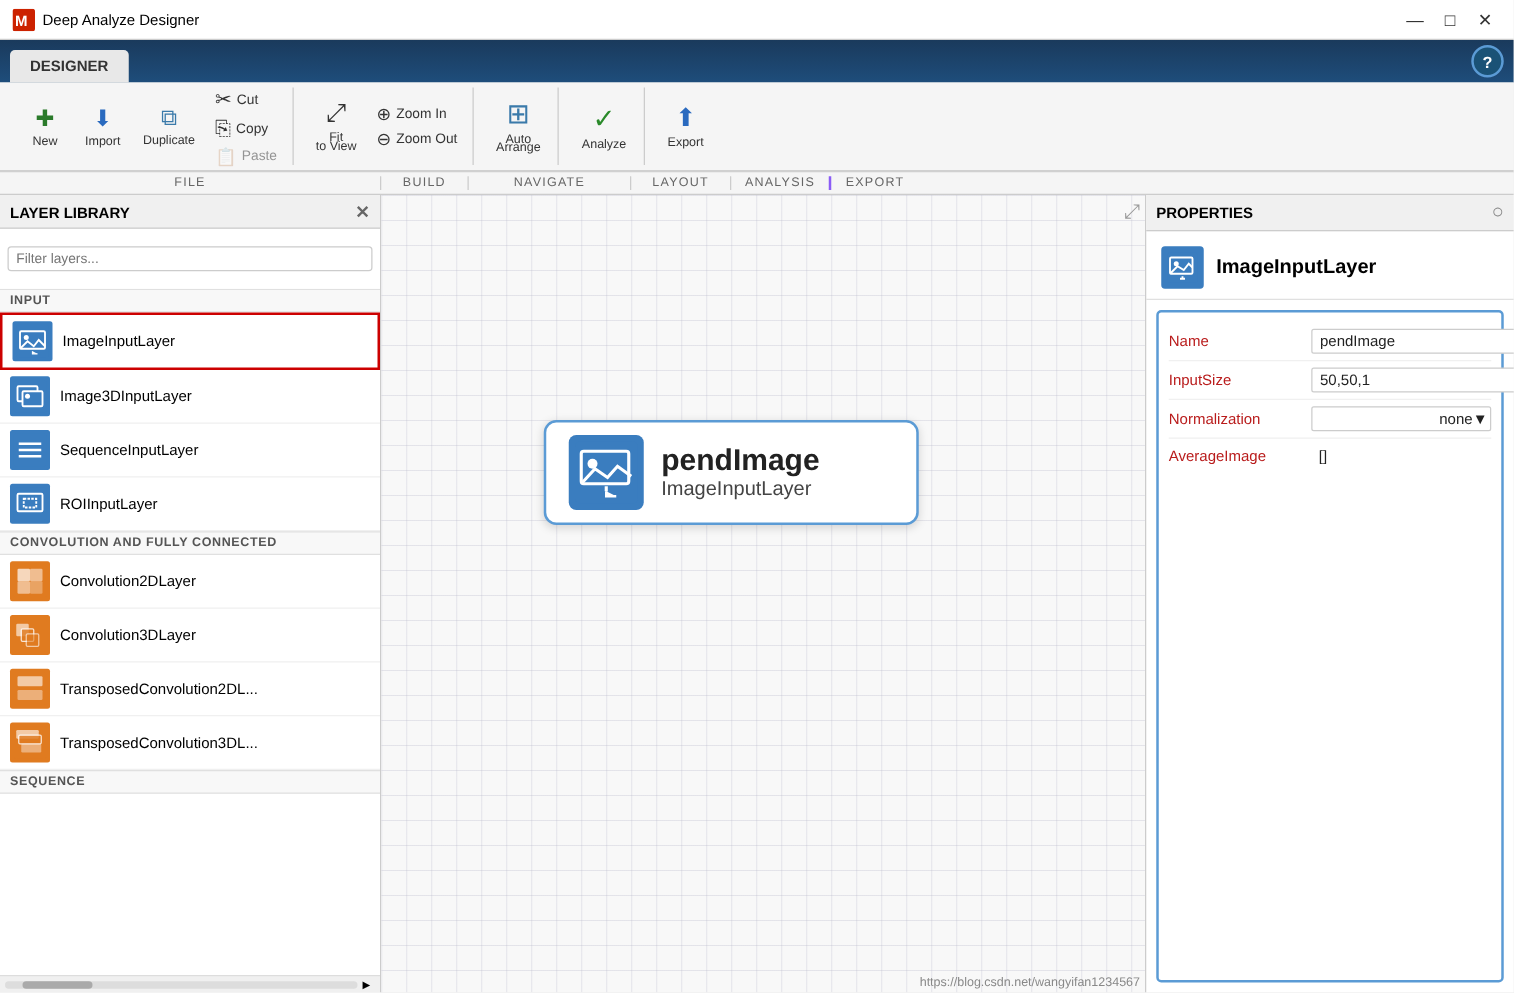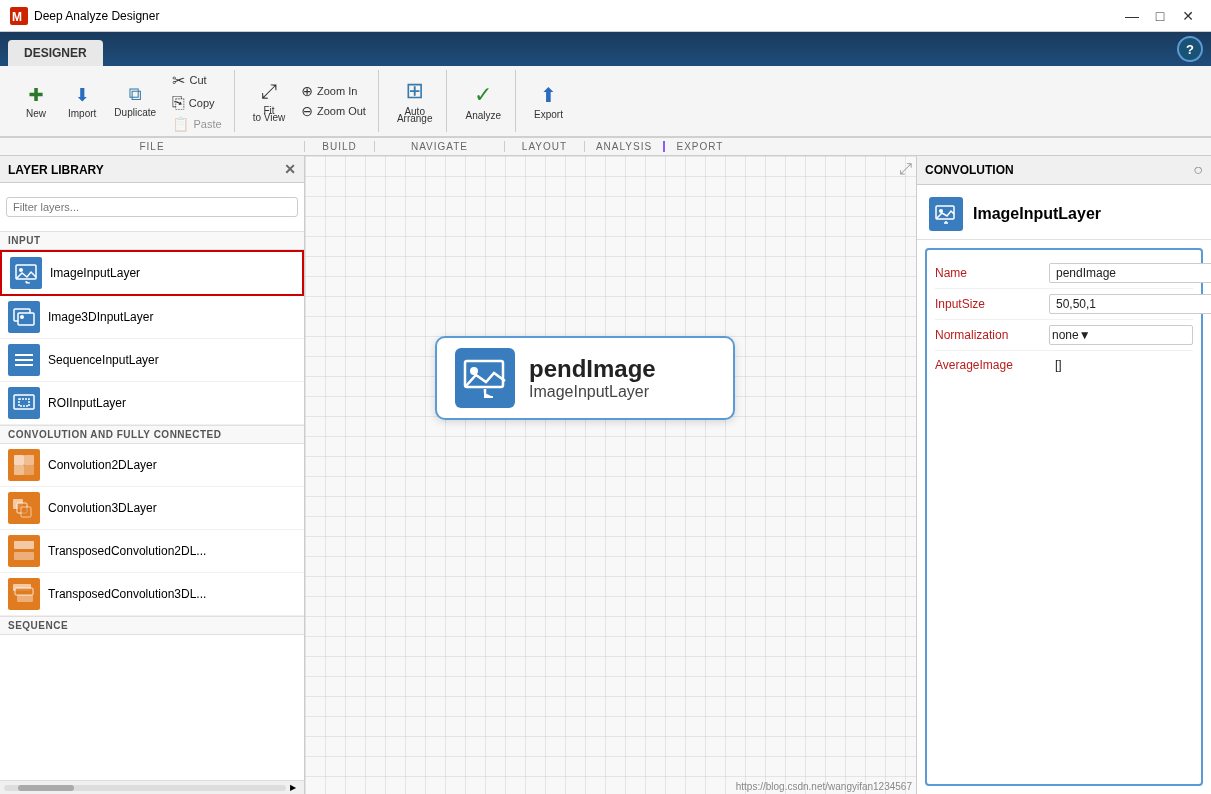--- a/index.html
+++ b/index.html
@@ -247,21 +247,21 @@
     .prop-label { width: 110px; font-size: 12px; color: #b91c1c; flex-shrink: 0; }
     .prop-value {
       flex: 1; font-size: 12px; color: #222;
       border: 1px solid #ccc; padding: 2px 6px; border-radius: 2px;
       background: #fff;
     }
     .prop-value-plain { flex: 1; font-size: 12px; color: #222; padding: 2px 6px; }
     .prop-select {
       flex: 1; font-size: 12px; color: #222;
       border: 1px solid #ccc; padding: 2px; border-radius: 2px;
-      background: #fff; display: flex; align-items: center; justify-content: flex-start;
+      background: #fff; display: flex; align-items: center; justify-content: flex-end;
     }
 
     
     .watermark {
       position: absolute;
       bottom: 2px; right: 4px;
       font-size: 10px; color: #888; pointer-events: none;
     }
 
     
@@ -523,21 +523,21 @@
         <span class="layer-node-name">pendImage</span>
         <span class="layer-node-type">ImageInputLayer</span>
       </div>
     </div>
 
     <div class="watermark">https://blog.csdn.net/wangyifan1234567</div>
   </div>
 
   <div class="properties-panel">
     <div class="props-header">
-      <span>CONVOLUTION</span>
+      <span>PROPERTIES</span>
       <span style="cursor:pointer; font-size:16px; color:#888;">○</span>
     </div>
 
     <div class="props-title-row">
       <div class="props-layer-icon">
         <svg width="24" height="24" viewBox="0 0 24 24">
           <rect width="24" height="24" fill="#3a7dbf" rx="2"></rect>
           <rect x="2" y="4" width="18" height="13" rx="1" fill="none" stroke="#fff" stroke-width="1.5"></rect>
           <circle cx="7" cy="9" r="2" fill="#fff"></circle>
           <polyline points="2,17 8,11 13,14 17,9 20,12" fill="none" stroke="#fff" stroke-width="1.5"></polyline>

